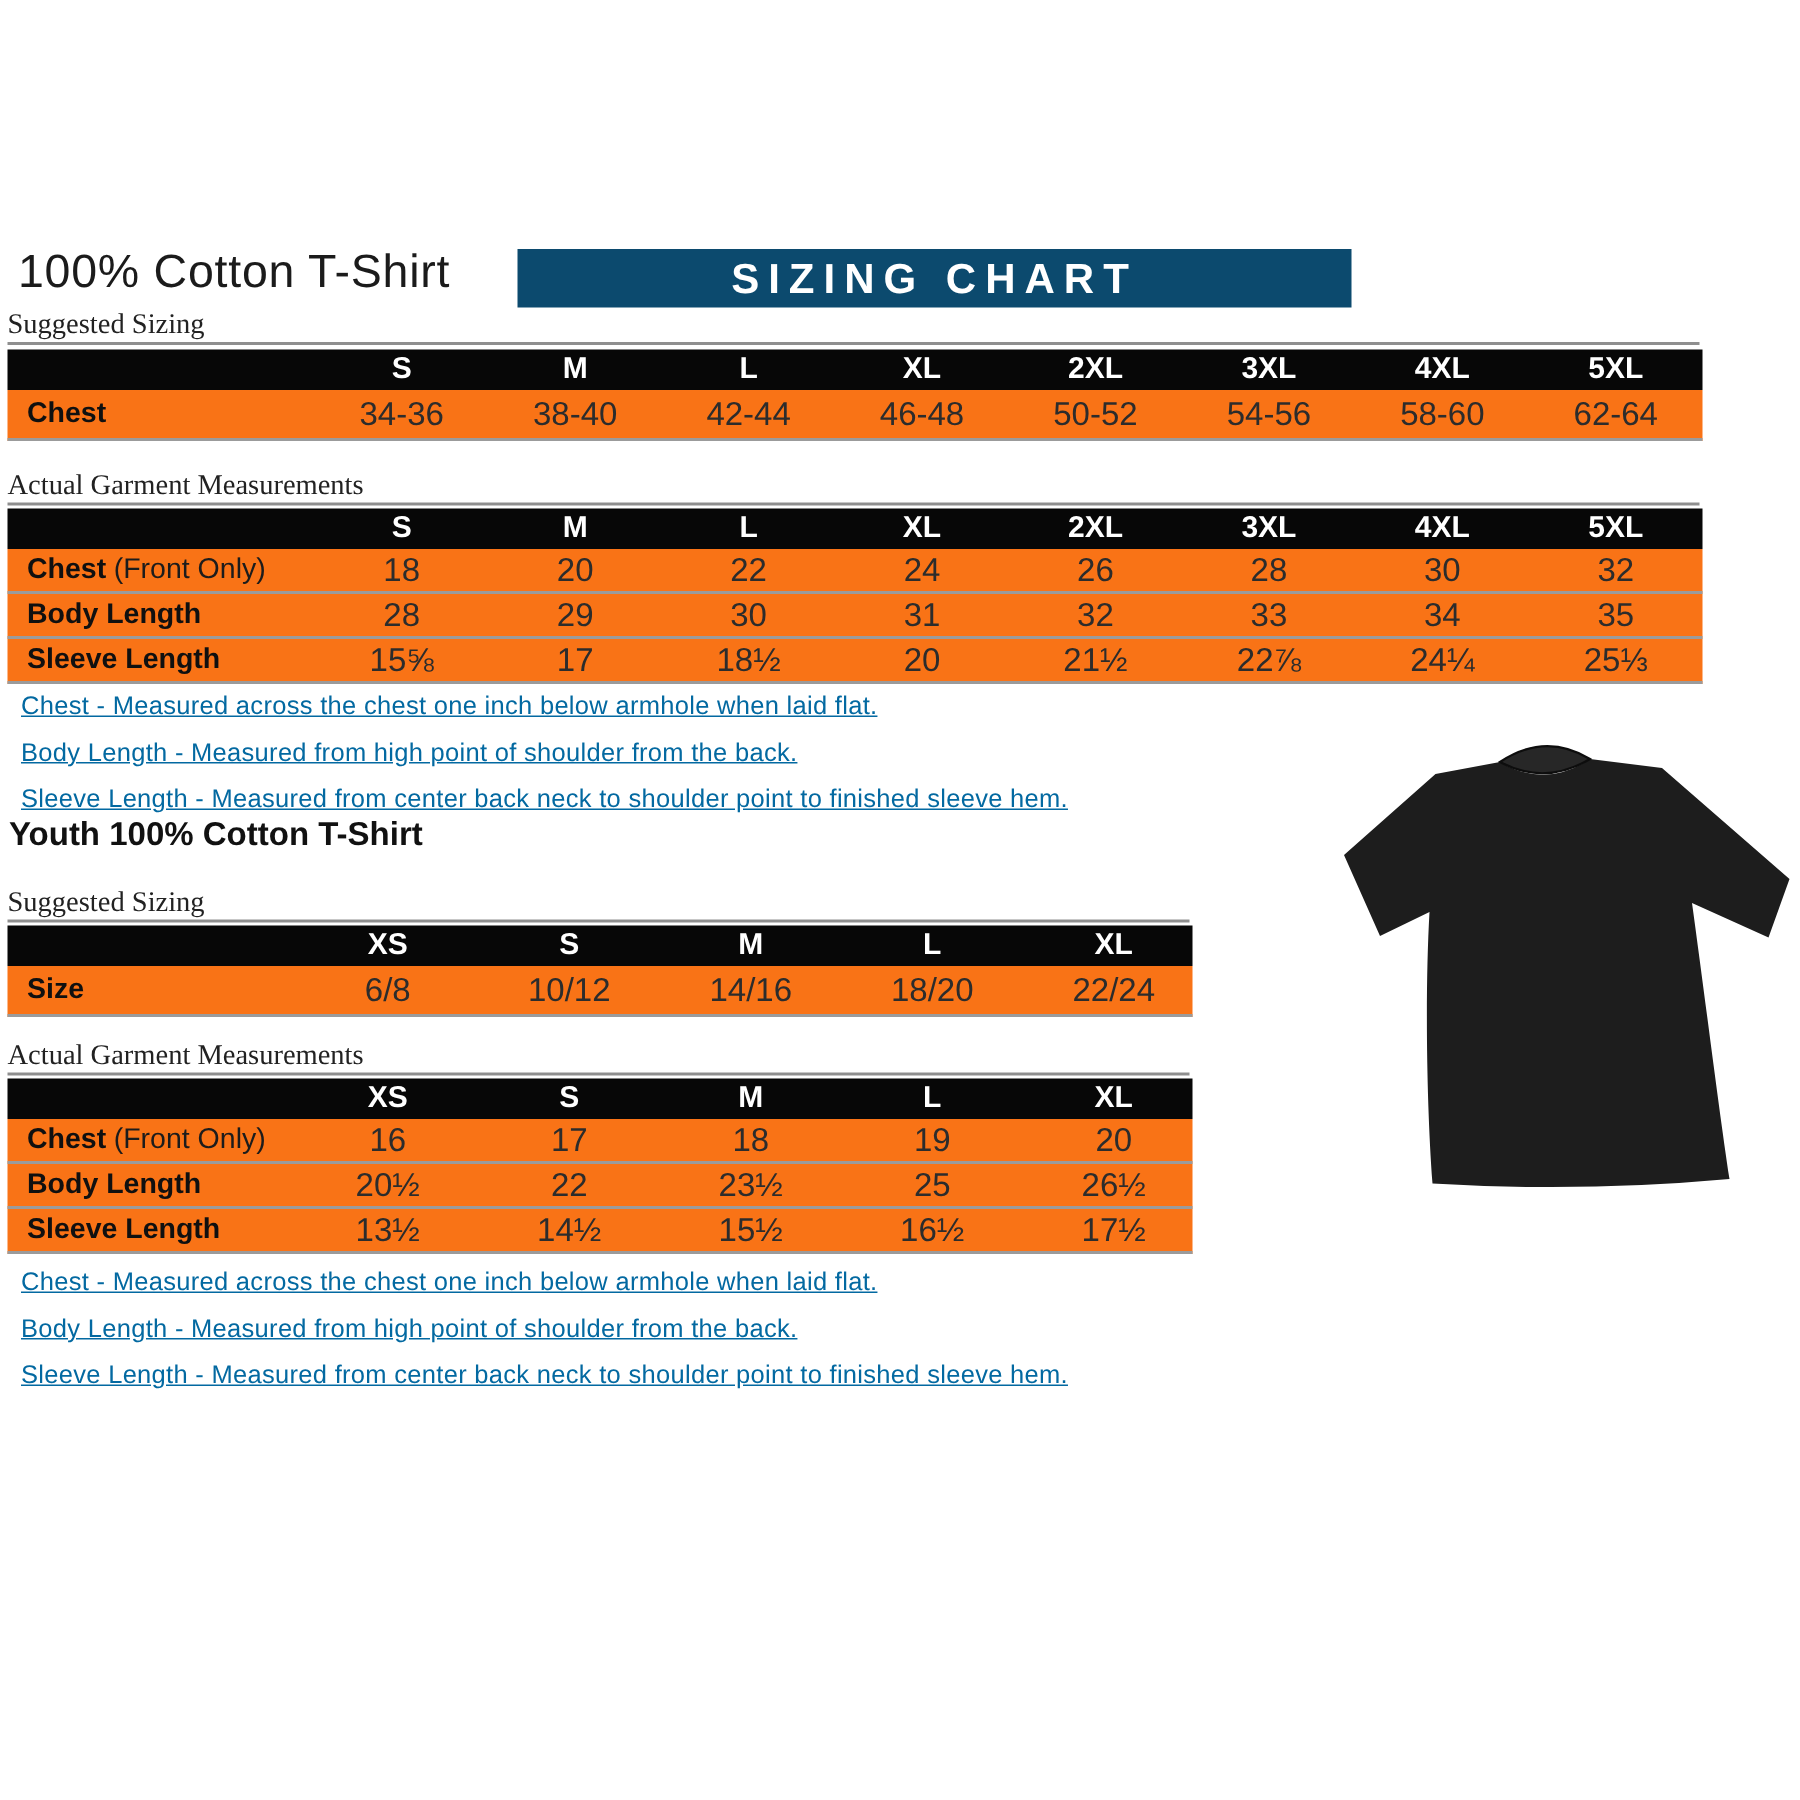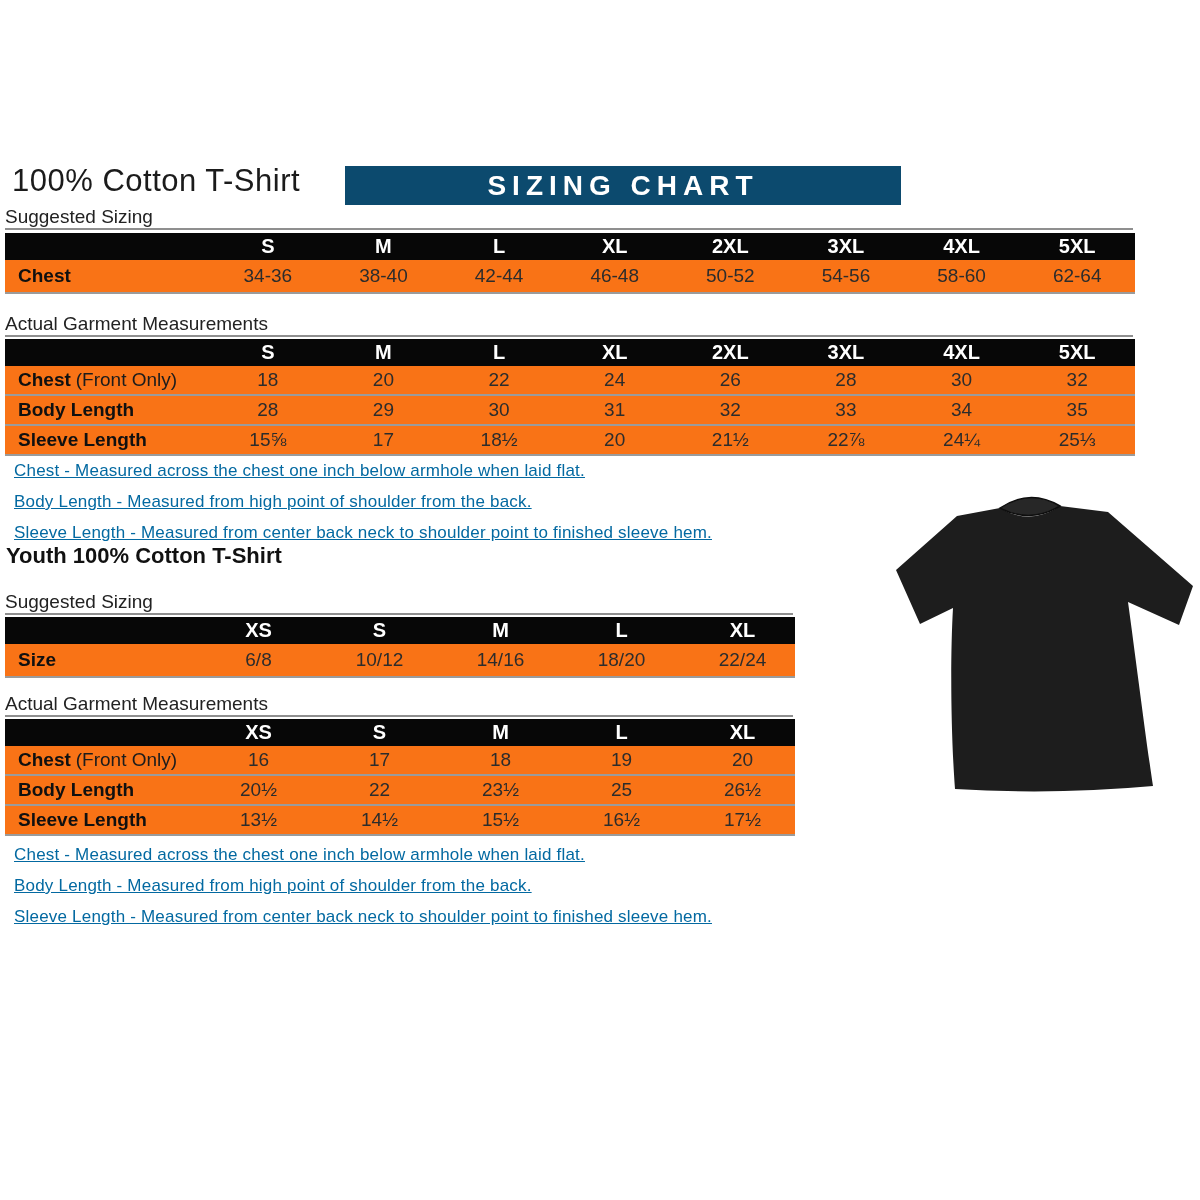--- a/index.html
+++ b/index.html
@@ -13,35 +13,35 @@
   }
   .abs{position:absolute;}
 
   
   .main-title{top:163px;left:12px;font-size:31px;font-weight:400;color:#1b1b1b;letter-spacing:.5px;}
   .banner{
     top:166px;left:345px;width:556px;height:39px;
     background:#0c4a6e;display:flex;align-items:center;justify-content:center;
   }
   .banner span{color:#ffffff;font-weight:bold;font-size:28px;letter-spacing:6px;}
-  .section-label{font-size:19px;color:#222;padding-bottom:0;border-bottom:2px solid #8f8f8f;}
+  .section-label{font-size:19px;color:#222;padding-bottom:0;border-bottom:2px solid #8f8f8f;font-family:Liberation Serif, serif;}
   .youth-title{top:543px;left:6px;font-size:22px;font-weight:bold;color:#111;}
 
   
   .tbl{left:5px;}
   .w-adult{width:1130px;}
   .w-youth{width:790px;}
   .thead{display:grid;background:#070707;height:27px;align-items:center;}
   .cols-adult{grid-template-columns:205px repeat(8,1fr);}
   .cols-youth{grid-template-columns:185px repeat(5,1fr);gap:16px;}
   .thead .cell{color:#fff;font-weight:bold;font-size:20px;text-align:center;}
   .trow{display:grid;align-items:center;border-bottom:2px solid #9b9b9b;background:#f97316;}
   .h31{height:32px;}
   .h28{height:28px;}
-  .trow .cell{text-align:center;font-size:19px;color:#2c2c2c;}
+  .trow .cell{text-align:center;font-size:22px;color:#2c2c2c;}
   .rowlabel{text-align:left;padding-left:13px;font-size:19px;color:#101010;}
   .rowlabel .b{font-weight:bold;}
   .rowlabel .suffix{margin-left:5px;font-weight:400;color:#1c1c1c;}
 
   
   .notes{left:14px;}
   .notes div{font-size:17px;color:#0369a1;margin-bottom:11px;letter-spacing:.2px;text-decoration:underline;}
 
   
   .tshirt{left:888px;top:478px;width:310px;height:330px;}

